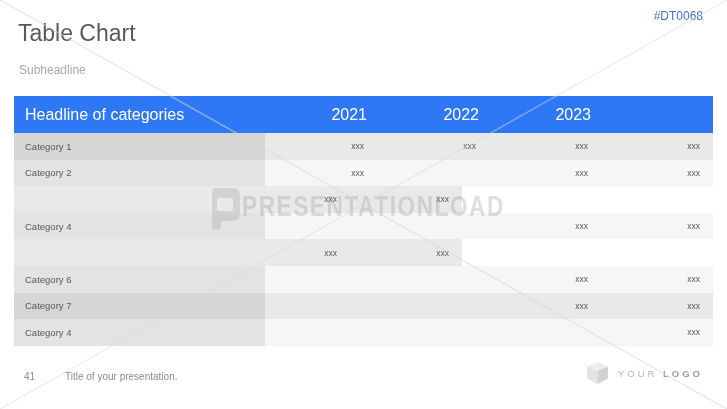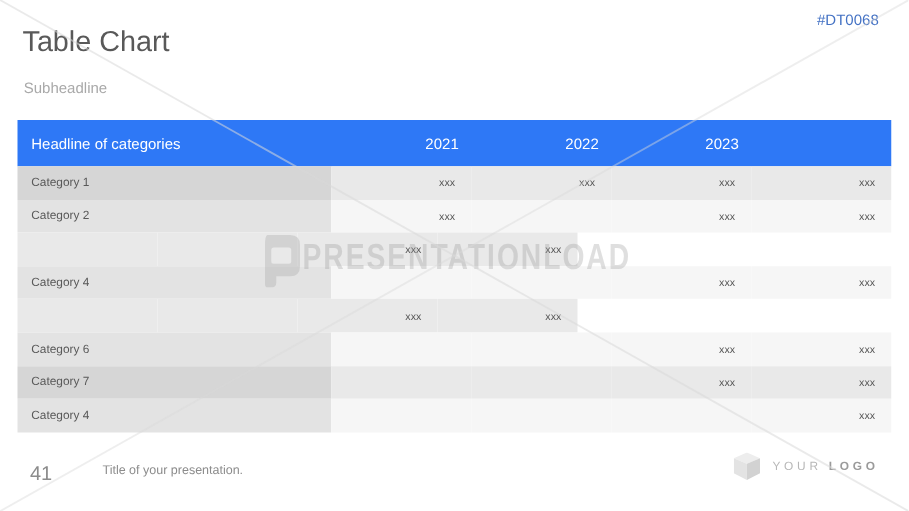--- a/index.html
+++ b/index.html
@@ -7,21 +7,21 @@
     position:relative; width:727px; height:409px; background:#ffffff;
     overflow:hidden; font-family:"Liberation Sans", sans-serif;
   }
   
   .product-code { position:absolute; top:9px; right:24px; font-size:12px; color:#4472C4; }
   .page-title   { position:absolute; left:18px; top:20px; font-size:23px; color:#595959; }
   .page-subtitle{ position:absolute; left:19px; top:63px; font-size:12px; color:#a9a9a9; }
 
   
   .table { position:absolute; left:14px; top:96px; width:699px; z-index:1; }
-  .thead { display:flex; height:37px; background:#2E78F6; color:#ffffff; font-size:12px; }
+  .thead { display:flex; height:37px; background:#2E78F6; color:#ffffff; font-size:16px; }
   .th-cat  { width:251px; box-sizing:border-box; padding-left:11px; display:flex; align-items:center; }
   .th-year { width:112px; box-sizing:border-box; padding-right:10px; display:flex; align-items:center; justify-content:flex-end; }
   .trow { display:flex; height:26.6px; }
   .td-cat { width:251px; box-sizing:border-box; padding-left:11px; display:flex; align-items:center;
             font-size:9.5px; color:#595959; }
   .td-val { width:112px; box-sizing:border-box; padding-right:13px; display:flex; align-items:center;
             justify-content:flex-end; font-size:8.5px; color:#595959; }
   .row-odd  .td-cat { background:#d6d6d6; }
   .row-odd  .td-val { background:#e9e9e9; }
   .row-even .td-cat { background:#e3e3e3; }
@@ -32,22 +32,22 @@
   .wm-logo { margin-top:4px; }
   .wm-text {
     font-size:29px; font-weight:bold; color:rgba(150,150,150,0.30);
     letter-spacing:2px; transform:scaleX(0.78); transform-origin:left center;
     white-space:nowrap; line-height:44px;
   }
   
   .diag { position:absolute; left:0; top:0; z-index:4; pointer-events:none; }
 
   
-  .page-number { position:absolute; left:24px; top:371px; font-size:16px; color:#8c8c8c; }
-  .presentation-title { position:absolute; left:82px; top:371px; font-size:10px; color:#8c8c8c; }
+  .page-number { position:absolute; left:24px; top:371px; font-size:10px; color:#8c8c8c; }
+  .presentation-title { position:absolute; left:65px; top:371px; font-size:10px; color:#8c8c8c; }
   .logo-area { position:absolute; right:24px; top:362px; display:flex; align-items:center; gap:10px; z-index:2; }
   .logo-text { font-size:9.5px; letter-spacing:3px; white-space:nowrap; }
   .logo-your { color:#b7b7b7;text-align:right; }
   .logo-logo { color:#9b9b9b; font-weight:bold; }
 </style>
 </head>
 <body>
 
 <div class="slide">
 

